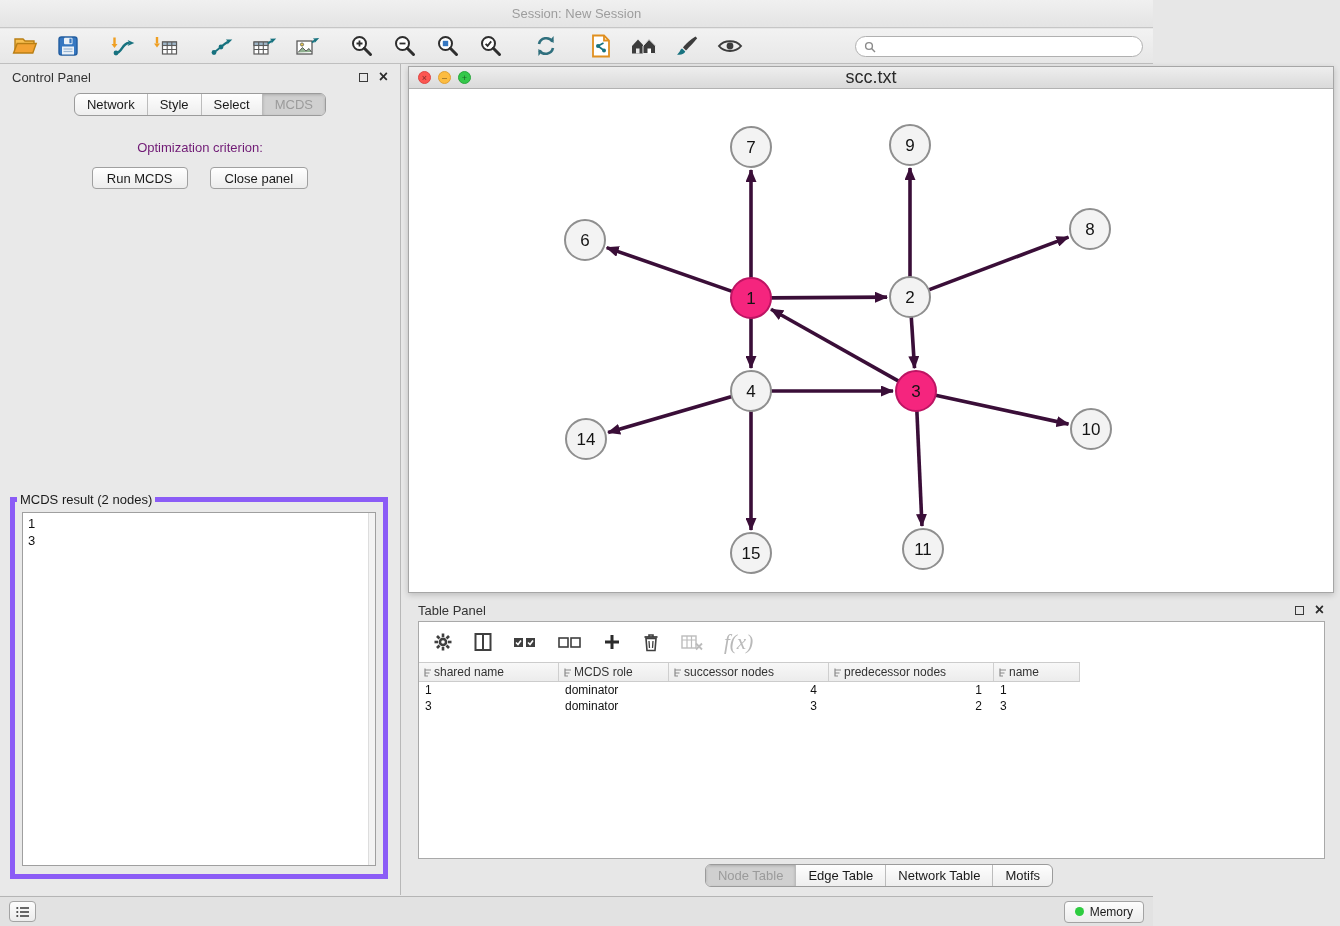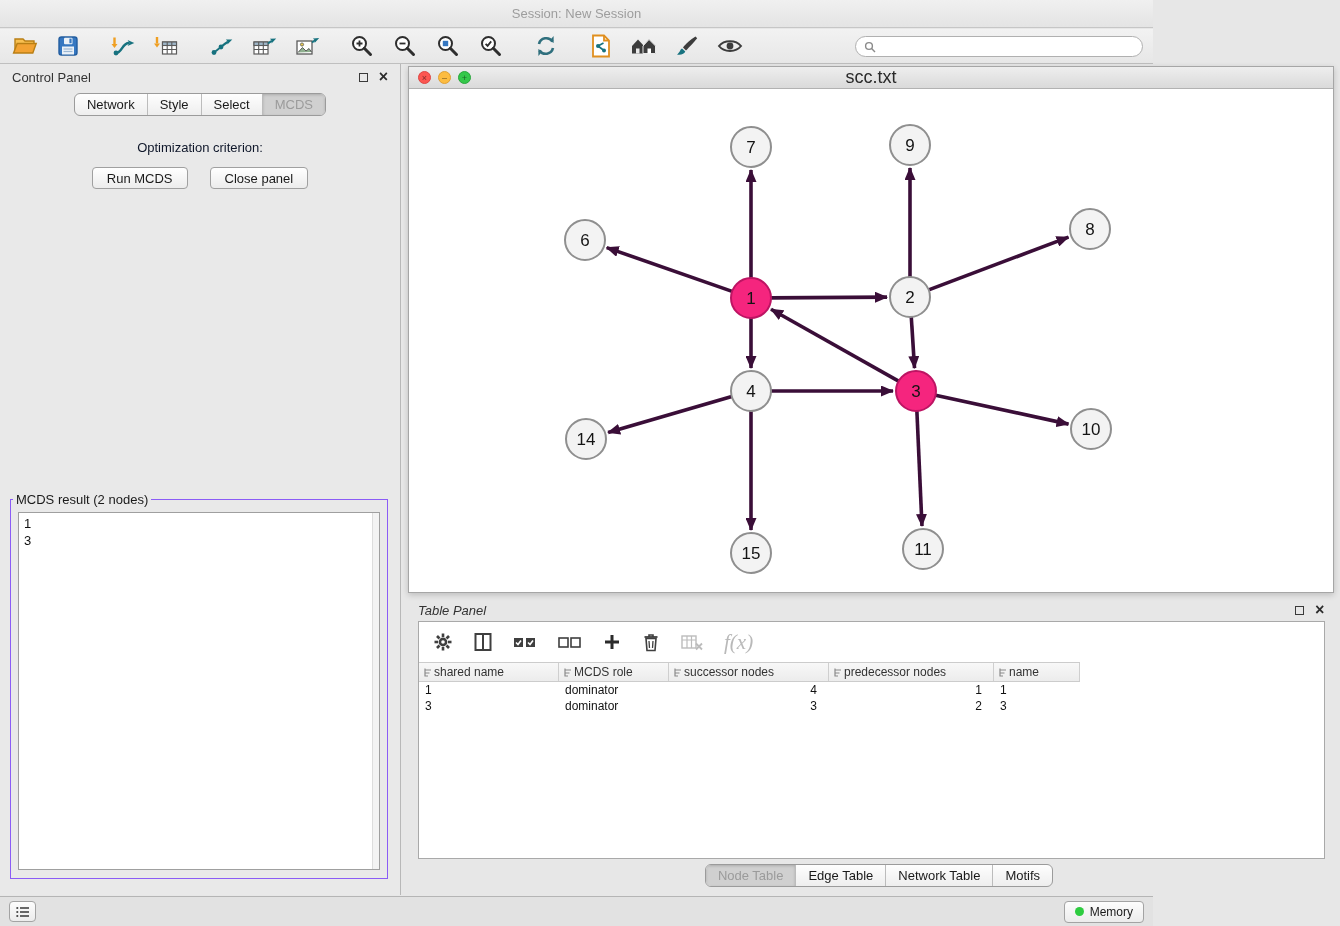--- a/index.html
+++ b/index.html
@@ -33,29 +33,29 @@
   .panel-title { font-size:13px; color:#333; }
   .panel-header .spacer { flex:1; }
   .float-icon { width:9px; height:9px; border:1.5px solid #3a3a3a; display:inline-block; margin-right:11px; }
   .close-icon { font-size:16px; font-weight:700; color:#2c2c2c; line-height:12px; }
   .cp-tabs-row { text-align:center; margin-top:3px; }
   .seg-group { display:inline-flex; border:1px solid #9b9b9b; border-radius:6px;
     background:linear-gradient(#fefefe,#eeeeee); overflow:hidden; }
   .seg-tab { padding:3px 12px; font-size:13px; color:#1a1a1a; border-left:1px solid #bcbcbc; }
   .seg-tab:first-child { border-left:none; }
   .seg-tab.selected { background:#d0d0d0; color:#9b9b9b; box-shadow:inset 0 1px 3px rgba(0,0,0,.18); }
-  .opt-label { text-align:center; margin-top:24px; font-size:13px; color:#0f172a; }
+  .opt-label { text-align:center; margin-top:24px; font-size:13px; color:#701a75; }
   .dropdown { width:312px; height:23px; margin:8px auto 0; border:1px solid #a5a5a5; border-radius:4px;
     background:linear-gradient(#ffffff,#f0f0f0); display:flex; align-items:center; padding:0 4px 0 9px; }
   .dd-text { flex:1; font-size:13px; color:#1a1a1a; }
   .btn-row { display:flex; justify-content:center; gap:22px; margin-top:12px; }
   .aqua-btn { height:22px; padding:0 14px; border:1px solid #a0a0a0; border-radius:4px;
     background:linear-gradient(#ffffff,#ececec); font-size:13px; color:#1a1a1a; font-family:inherit; }
   .result-box { position:absolute; left:10px; right:12px; top:428px; bottom:16px;
-    border:1px solid #8b5cf6; }
+    border:5px solid #8b5cf6; }
   .result-box legend { font-size:13px; color:#1a1a1a; padding:0 3px; margin-left:2px; }
   .result-area { position:absolute; left:7px; right:7px; top:5px; bottom:8px;
     background:#fff; border:1px solid #9f9f9f; font-size:13px; color:#111; padding:2px 5px; }
   .result-scroll { position:absolute; top:0; right:0; bottom:0; width:7px;
     background:#f3f3f3; border-left:1px solid #ddd; }
   .result-line { line-height:17px; }
 
   
   .net-window { position:absolute; left:408px; top:66px; width:926px; height:527px;
     background:#fff; border:1px solid #a6a6a6; box-shadow:0 2px 6px rgba(0,0,0,.18); }
@@ -357,21 +357,21 @@
           <text x="342" y="470" text-anchor="middle" font-size="17" font-family="Liberation Sans, sans-serif" fill="#141414">15</text>
         </g>
         <g>
           <circle cx="514" cy="460" r="20" fill="#f3f3f3" stroke="#8f8f8f" stroke-width="2"></circle>
           <text x="514" y="466" text-anchor="middle" font-size="17" font-family="Liberation Sans, sans-serif" fill="#141414">11</text>
         </g>
       </svg>
   </div>
 
   <div class="table-panel">
-    <div class="panel-header" style="padding:0 10px;font-style:italic;">
+    <div class="panel-header" style="padding:0 10px;">
       <span class="panel-title">Table Panel</span>
       <span class="spacer"></span>
       <span class="float-icon"></span>
       <span class="close-icon">×</span>
     </div>
     <div class="tp-container">
       <div class="tp-toolbar">
         <button class="tp-icon-btn">
           <svg width="20" height="20" viewBox="0 0 20 20">
             <g stroke="#3f3f3f" stroke-width="2.6">

